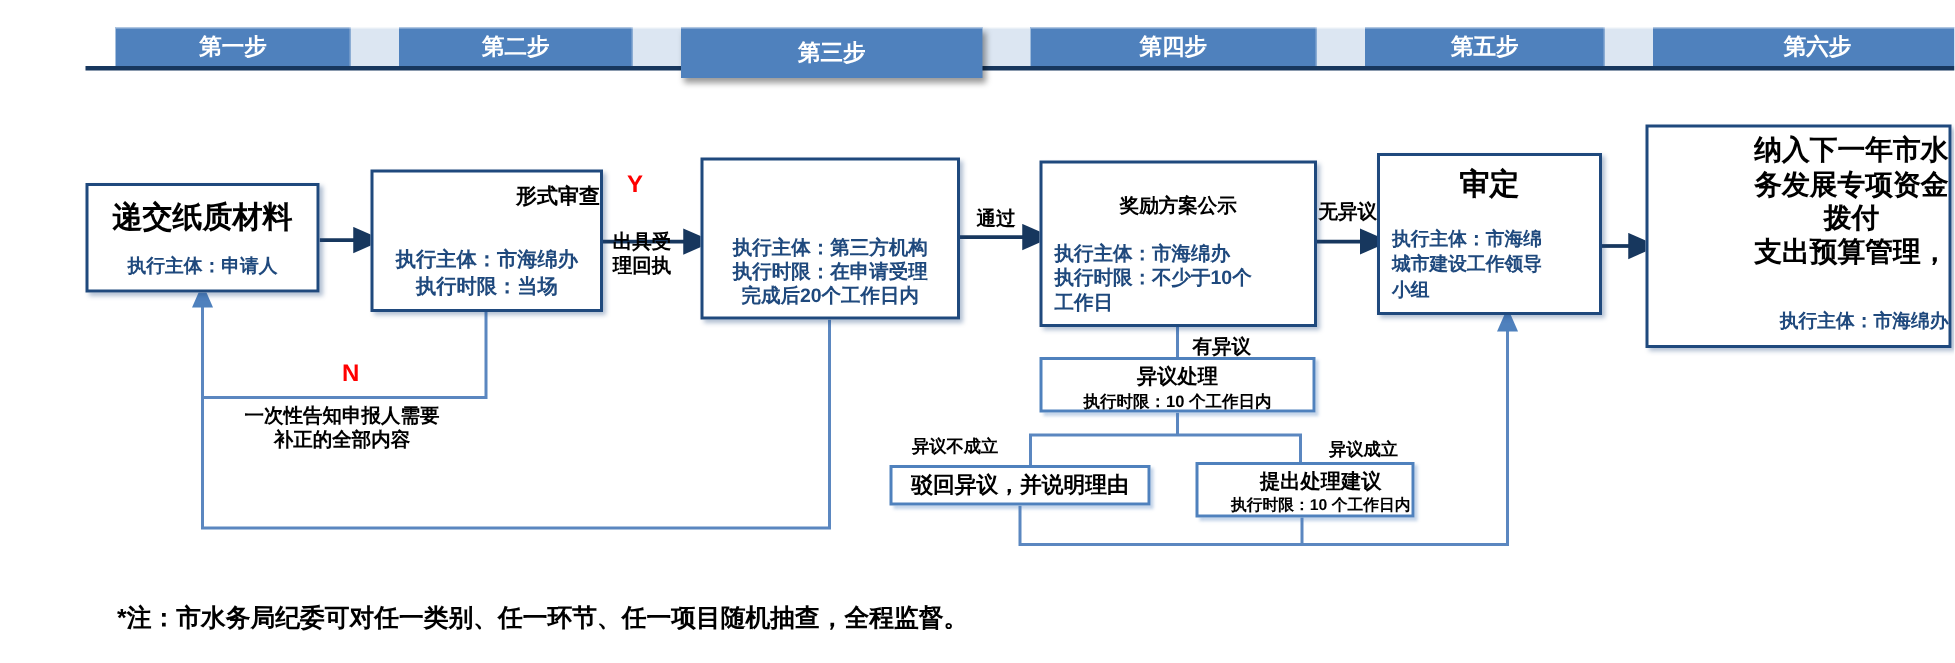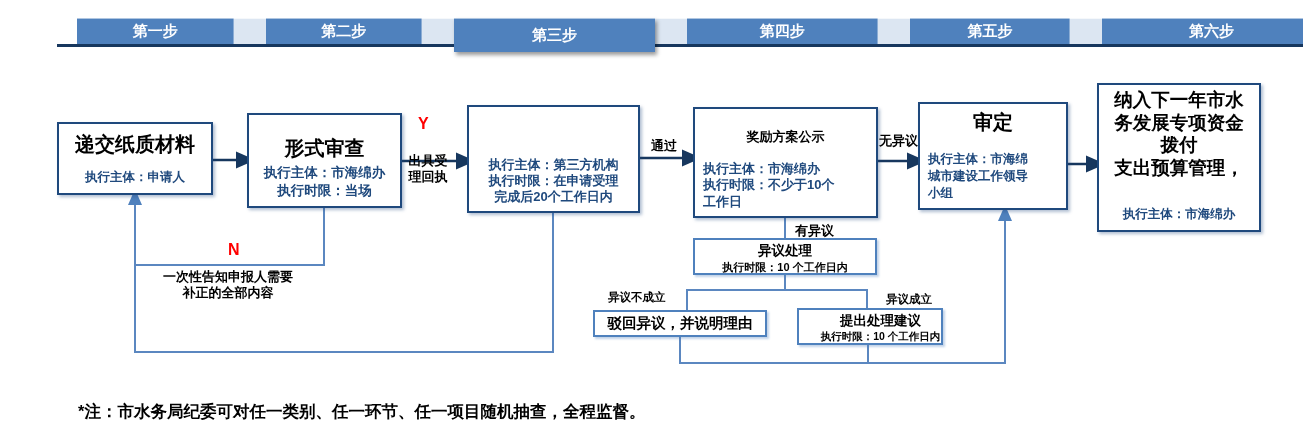--- a/index.html
+++ b/index.html
@@ -79,21 +79,21 @@
       <path d="M680,337 L680,363 L1005,363 L1005,217" marker-end="url(#mblue)"></path>
     </g>
   </svg>
 
   <div class="fbox" style="left:57px;top:122px;width:156px;height:73px;">
     <div class="t" style="font-size:20px;margin-top:7px;">递交纸质材料</div>
     <div class="s" style="font-size:12.5px;margin-top:auto;margin-bottom:7px;">执行主体：申请人</div>
   </div>
 
   <div class="fbox" style="left:247px;top:113px;width:155px;height:95px;">
-    <div class="t" style="font-size:20px;margin-top:20px;">形式审查</div>
+    <div class="t" style="font-size:14px;margin-top:7px;text-align:right;">形式审查</div>
     <div class="s" style="font-size:13.5px;line-height:18px;margin-top:auto;margin-bottom:6px;">
       <div>执行主体：市海绵办</div>
       <div>执行时限：当场</div>
     </div>
   </div>
 
   <div class="fbox" style="left:467px;top:105px;width:173px;height:108px;">
     <div class="s" style="font-size:13px;line-height:16px;margin-top:auto;margin-bottom:6px;">
       <div>执行主体：第三方机构</div>
       <div>执行时限：在申请受理</div>
@@ -112,21 +112,21 @@
 
   <div class="fbox" style="left:918px;top:102px;width:150px;height:108px;">
     <div class="t" style="font-size:20px;margin-top:5px;">审定</div>
     <div class="s" style="font-size:12.5px;line-height:17px;margin-top:auto;margin-bottom:6px;text-align:left;padding-left:8px;">
       <div>执行主体：市海绵</div>
       <div>城市建设工作领导</div>
       <div>小组</div>
     </div>
   </div>
 
-  <div class="fbox" style="left:1097px;top:83px;width:164px;height:149px;">
+  <div class="fbox" style="left:1097px;top:83px;width:204px;height:149px;align-items:flex-end;">
     <div class="t" style="font-size:18.5px;line-height:22.5px;margin-top:4px;">
       <div>纳入下一年市水</div>
       <div>务发展专项资金</div>
       <div>拨付</div>
       <div>支出预算管理，</div>
     </div>
     <div class="s" style="font-size:12.5px;margin-top:auto;margin-bottom:7px;">执行主体：市海绵办</div>
   </div>
 
   <div class="sbox" style="left:693px;top:238px;width:184px;height:37px;">

